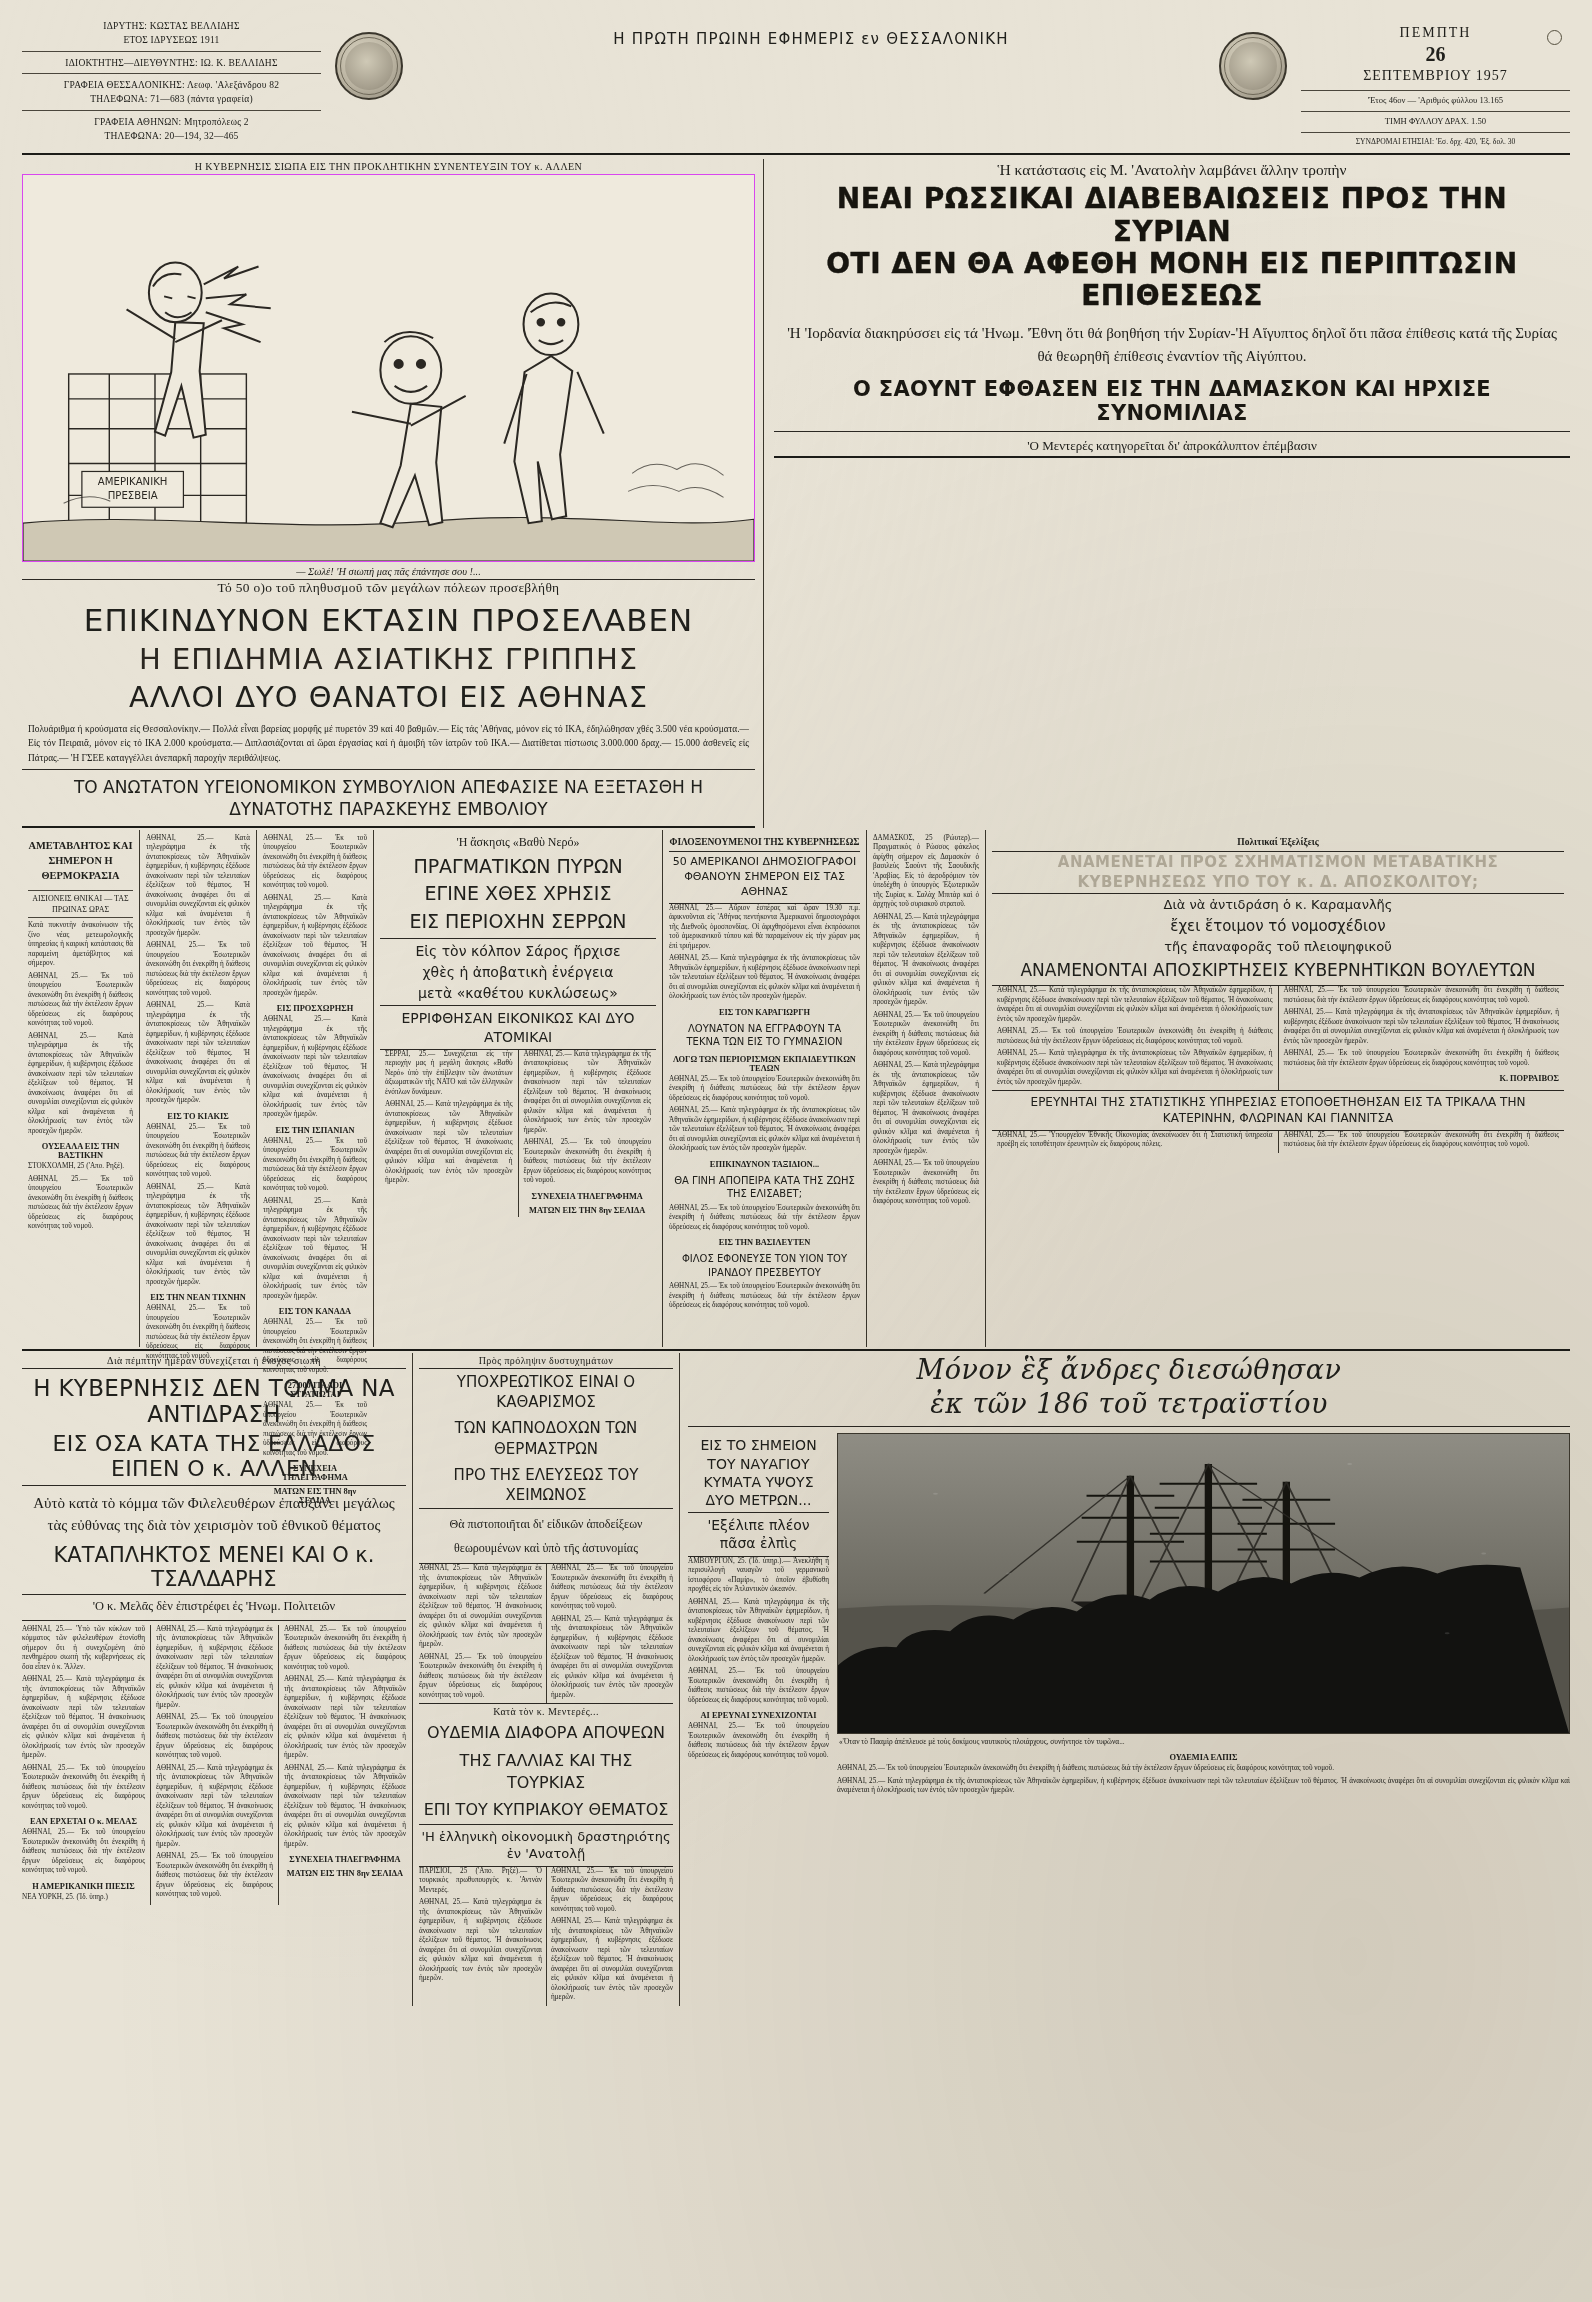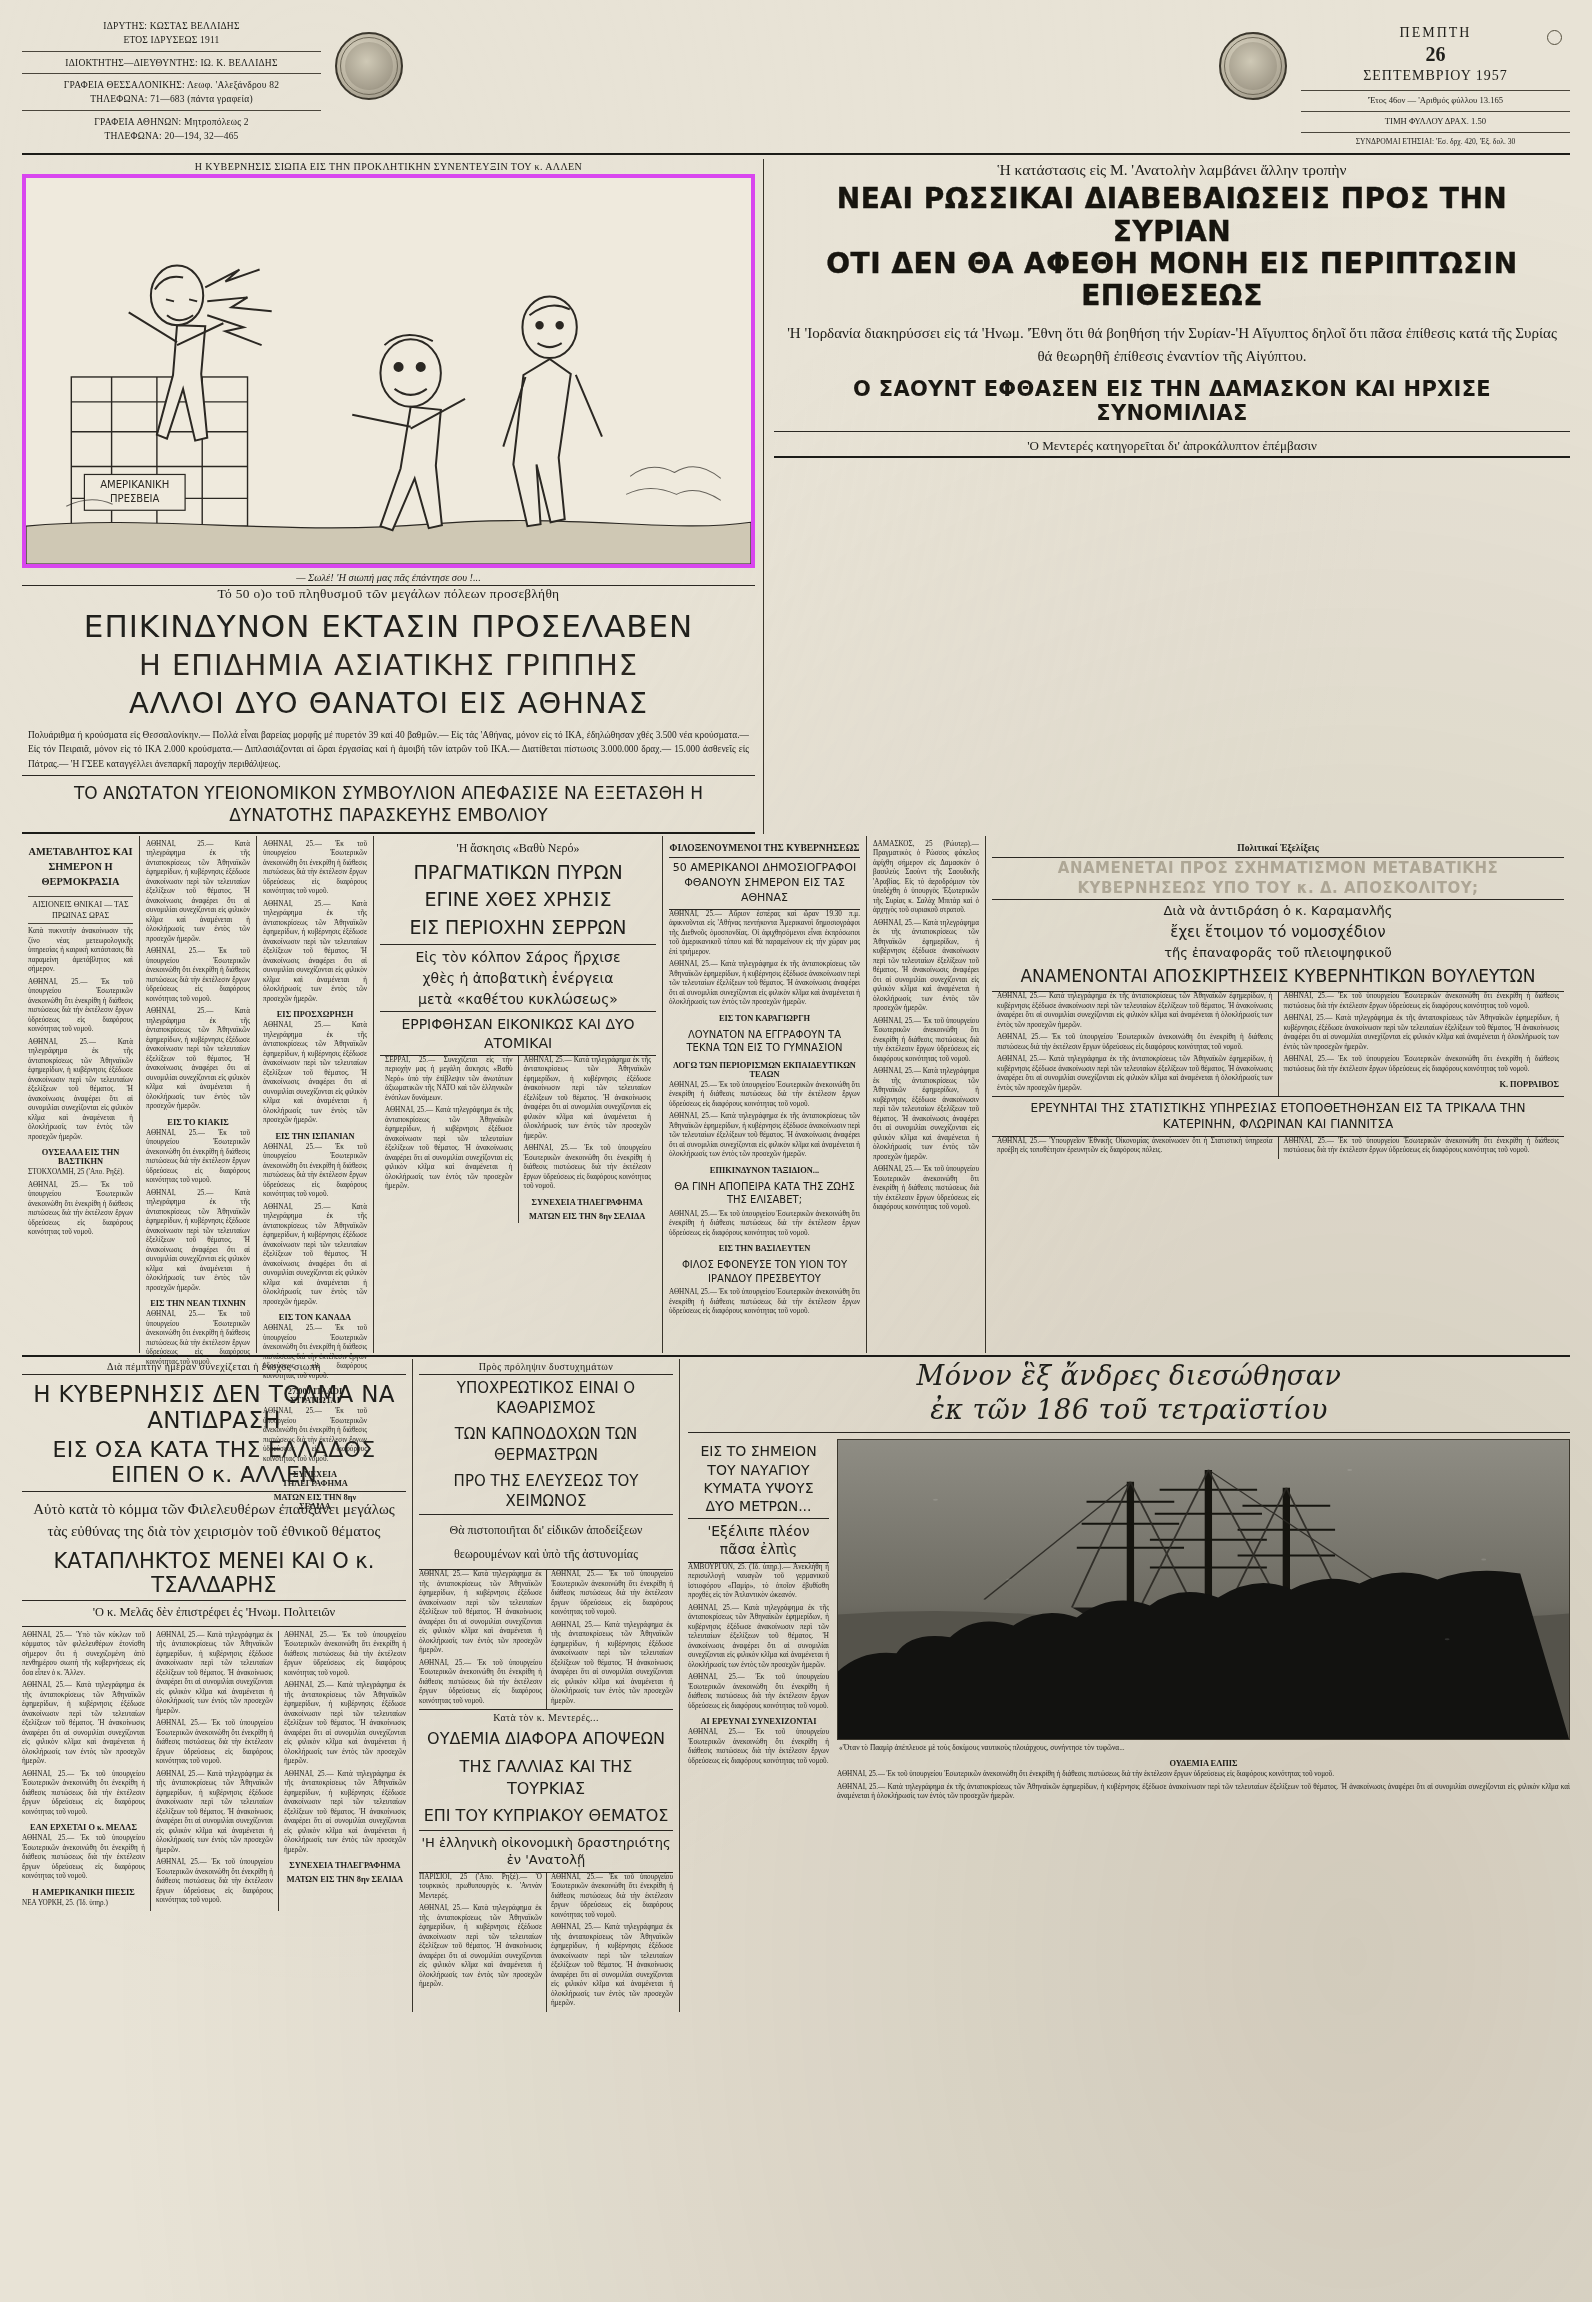--- a/index.html
+++ b/index.html
@@ -64,21 +64,21 @@
   .tiny{font-size:7.2px;line-height:1.32;text-align:justify;}
   .tiny p{margin:0 0 3px 0;}
   .kicker{font-size:10px;text-align:center;letter-spacing:0.4px;padding:2px 0;}
 
   
   .toprow{display:flex;gap:0;margin-top:4px;}
   .cartoon-col{width:741px;box-sizing:border-box;padding-right:8px;}
   .right-top{flex:1;box-sizing:border-box;padding-left:10px;border-left:1px solid #3a362c;}
 
   .cartoon{
-    height:386px;border:4px solid #d946ef;position:relative;overflow:hidden;
+    height:386px;border:1px solid #d946ef;position:relative;overflow:hidden;
     background:#7dd3fc;
   }
   .cartoon svg{display:block;width:100%;height:100%;}
   .cart-cap{font-size:10.4px;text-align:center;padding:4px 0 2px;font-style:italic;}
 
   .hd-lead{font-size:13.4px;text-align:center;letter-spacing:0.3px;}
   .hd1{
     font-family:"DejaVu Sans", sans-serif;
     font-size:31px;letter-spacing:1px;text-align:center;margin:6px 0 2px;
   }
@@ -201,20 +201,24 @@
 
     <div class="mh-center">
       <div class="coin left">
           <div class="ring"></div>
           <div class="head"></div>
         </div>
       <div class="coin right">
           <div class="ring"></div>
           <div class="head"></div>
         </div>
+      <div class="mh-sub">
+        <span>Η ΠΡΩΤΗ ΠΡΩΙΝΗ ΕΦΗΜΕΡΙΣ</span>
+        <span>εν ΘΕΣΣΑΛΟΝΙΚΗ</span>
+      </div>
     </div>
 
     <div class="mh-right">
       <div class="dot-circle"></div>
       <div class="day">ΠΕΜΠΤΗ</div>
       <div class="num">26</div>
       <div class="mon">ΣΕΠΤΕΜΒΡΙΟΥ 1957</div>
       <div class="rule"></div>
       <div style="font-size:8.6px">'Έτος 46ον  — 'Αριθμός φύλλου 13.165</div>
       <div class="rule"></div>

